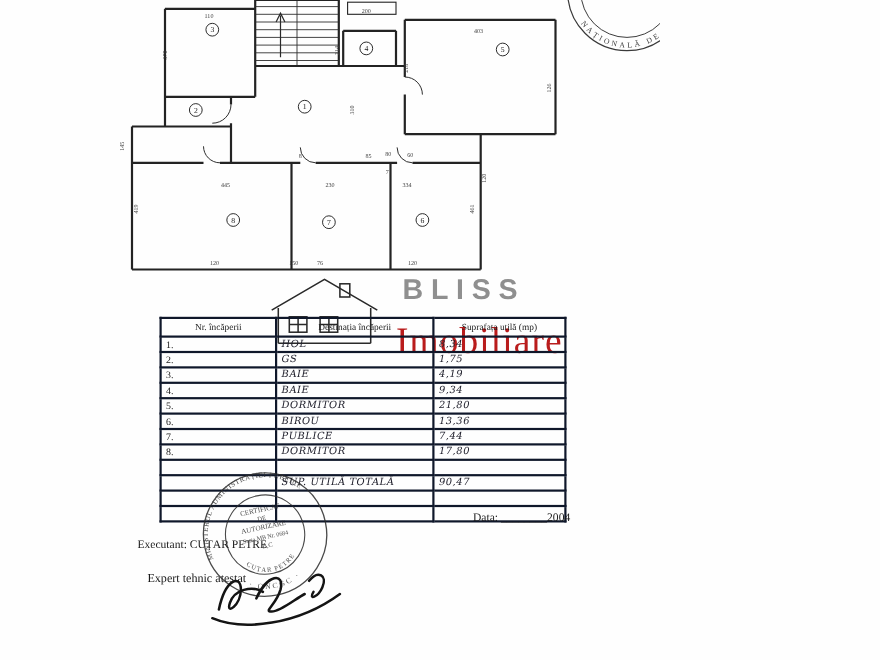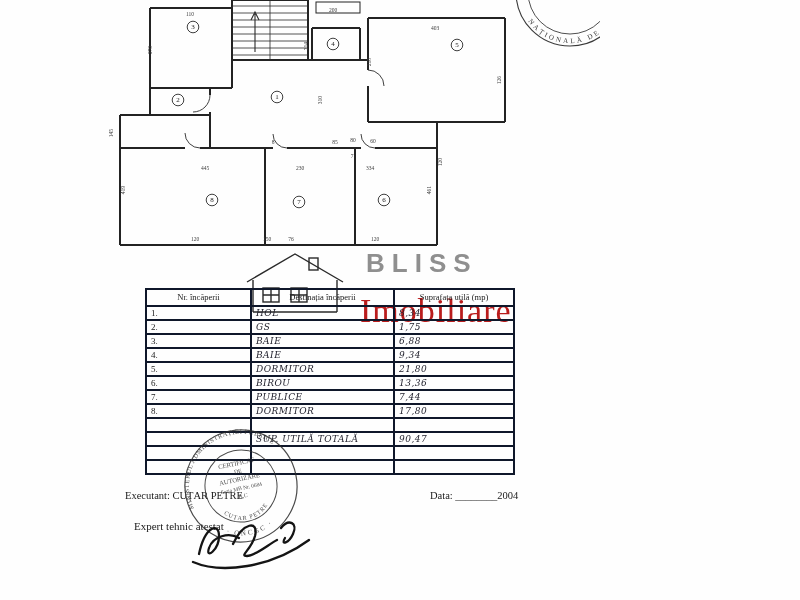--- a/index.html
+++ b/index.html
@@ -37,21 +37,21 @@
   td.dest{padding-left:12px;}
   td.sup{padding-left:28px;margin-top:29px;}
   .hand{
     font-family:"DejaVu Serif",serif;font-style:italic;
     font-size:9.5px;color:#22222e;letter-spacing:.5px;
   }
 
   
   #exec-line1{left:98px;top:490px;font-size:10.5px;margin-left:27px;}
   #exec-line2{left:134px;top:520px;font-size:11px;}
-  #date-line{left:430px;top:490px;font-size:10.5px;}
+  #date-line{left:430px;top:466px;font-size:10.5px;}
 
   
   #corner-stamp{left:492px;top:0;}
   #main-stamp{left:163px;top:421px;opacity:.85;}
   #signature{left:185px;top:510px;}
 
   svg text{font-family:"Liberation Serif",serif;}
 </style>
 </head>
 <body>
@@ -151,21 +151,21 @@
         <td class="sup hand">8,34</td>
       </tr>
       <tr>
         <td class="nr">2.</td>
         <td class="dest hand">GS</td>
         <td class="sup hand">1,75</td>
       </tr>
       <tr>
         <td class="nr">3.</td>
         <td class="dest hand">BAIE</td>
-        <td class="sup hand">6,88</td>
+        <td class="sup hand">4,19</td>
       </tr>
       <tr>
         <td class="nr">4.</td>
         <td class="dest hand">BAIE</td>
         <td class="sup hand">9,34</td>
       </tr>
       <tr>
         <td class="nr">5.</td>
         <td class="dest hand">DORMITOR</td>
         <td class="sup hand">21,80</td>

